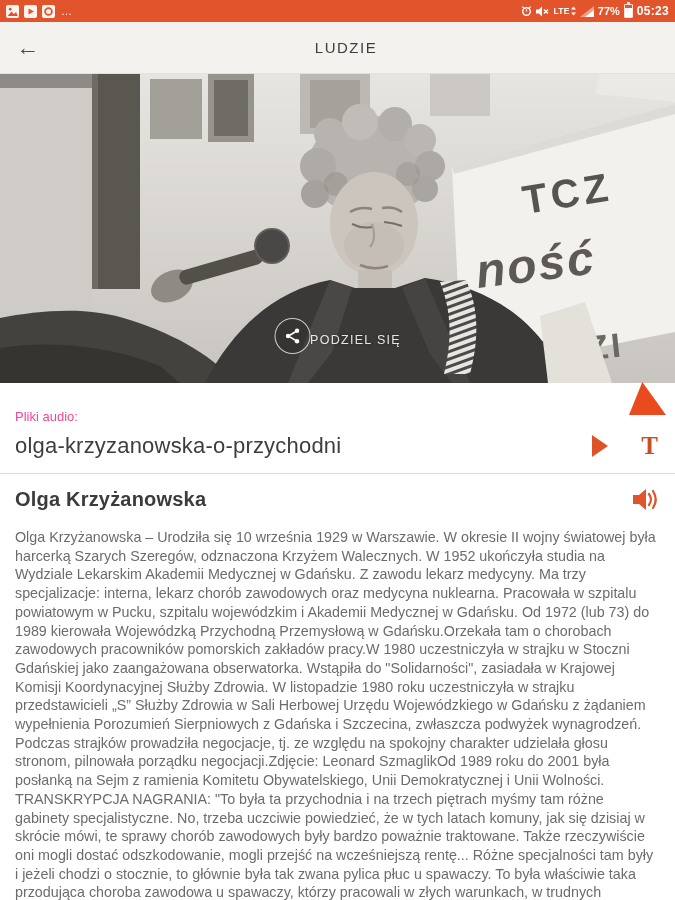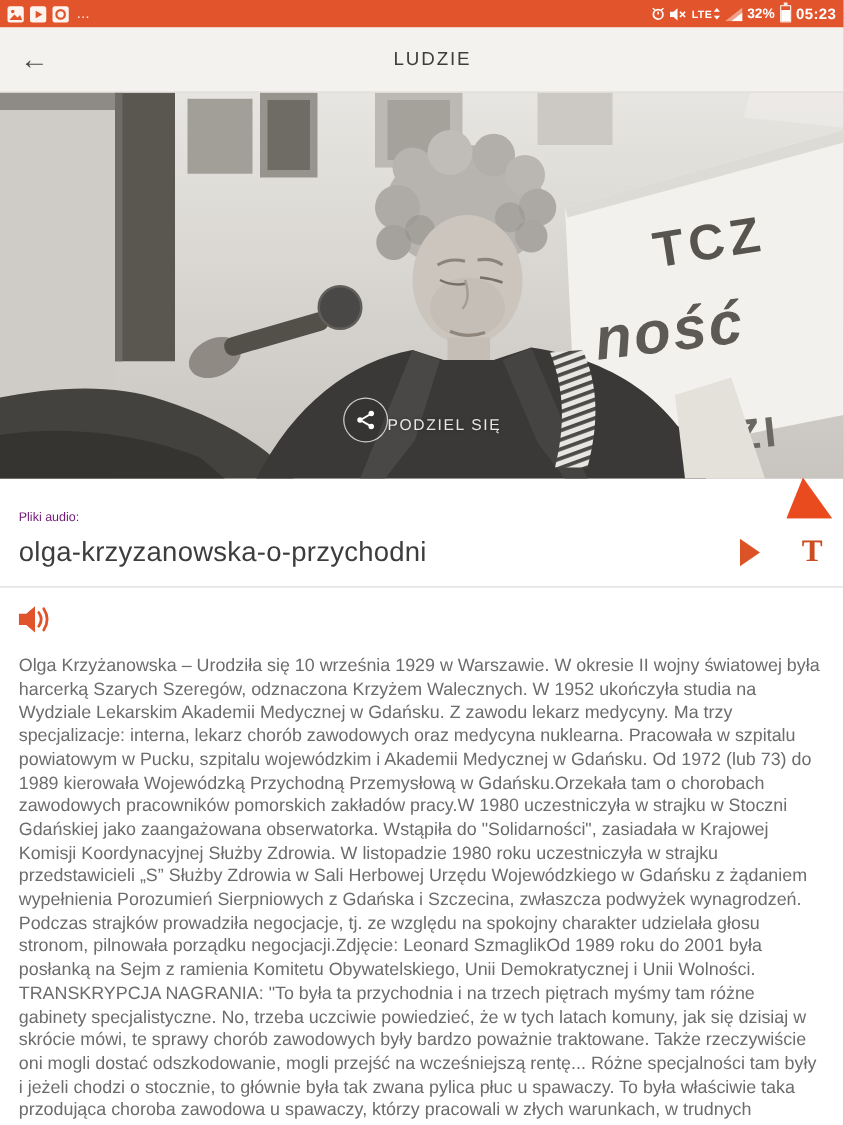--- a/index.html
+++ b/index.html
@@ -59,21 +59,21 @@
     margin-top:7px;color:rgba(255,255,255,.88);font-size:12.5px;
     letter-spacing:1.3px;text-shadow:0 0 3px rgba(0,0,0,.35);
   }
   
   .corner-triangle{
     position:absolute;top:382px;left:629px;width:37px;height:33px;
     background:#ea4b1e;clip-path:polygon(36% 0,0 100%,100% 100%);
   }
   
   .audio-section{padding:26px 15px 0 15px;}
-  .audio-label{font-size:10px;color:#701a75;}
+  .audio-label{font-size:13px;color:#ec4899;}
   .audio-row{display:flex;align-items:center;margin-top:9px;}
   .audio-file{flex:1;font-size:22px;color:#3d3d3d;letter-spacing:.2px;}
   .play-btn{width:18px;height:22px;margin-right:30px;cursor:pointer;display:flex;align-items:center;}
   .transcript-btn{
     font-family:"Liberation Serif",serif;font-weight:bold;font-size:25px;
     color:#cd4d22;line-height:22px;cursor:pointer;padding:0 2px;
   }
   .divider{height:1px;background:#dbdbdb;margin-top:14px;}
   
   .title-row{display:flex;align-items:center;padding:14px 15px 0 15px;}
@@ -125,21 +125,21 @@
         <span class="lte-label">LTE</span>
         <svg width="5" height="10" viewBox="0 0 5 10">
           <path d="M0 3.4 L2.5 .4 L5 3.4 Z" fill="#fff"></path>
           <path d="M0 6.6 L5 6.6 L2.5 9.6 Z" fill="#fff"></path>
         </svg>
       </span>
       <svg width="14" height="11" viewBox="0 0 14 11">
         <path d="M0 11 L14 11 L14 0 Z" fill="rgba(255,255,255,.45)"></path>
         <path d="M5 11 L14 11 L14 4 Z" fill="#fff"></path>
       </svg>
-      <span class="sb-pct">32%</span>
+      <span class="sb-pct">77%</span>
       <span class="battery">
           <span class="battery-fill"></span>
         </span>
       <span class="sb-time">05:23</span>
     </div>
   </div>
 
   <div class="app-bar">
     <div class="app-title">LUDZIE</div>
     <div class="back-btn">
@@ -248,20 +248,21 @@
         </svg>
       </div>
       <div class="transcript-btn">
         <span>T</span>
       </div>
     </div>
   </div>
   <div class="divider"></div>
 
   <div class="title-row">
+    <div class="article-title">Olga Krzyżanowska</div>
     <div class="speaker-btn">
       <svg width="27" height="23" viewBox="0 0 27 23">
         <polygon points="0,7 6,7 13,1 13,22 6,16 0,16" fill="#e0532b"></polygon>
         <path d="M16,6 Q20,11.5 16,17" stroke="#e0532b" stroke-width="2.2" fill="none" stroke-linecap="round"></path>
         <path d="M20,3 Q25.5,11.5 20,20" stroke="#e0532b" stroke-width="2.2" fill="none" stroke-linecap="round"></path>
       </svg>
     </div>
   </div>
   <div class="article-body">Olga Krzyżanowska – Urodziła się 10 września 1929 w Warszawie. W okresie II wojny światowej była harcerką Szarych Szeregów, odznaczona Krzyżem Walecznych. W 1952 ukończyła studia na Wydziale Lekarskim Akademii Medycznej w Gdańsku. Z zawodu lekarz medycyny. Ma trzy specjalizacje: interna, lekarz chorób zawodowych oraz medycyna nuklearna. Pracowała w szpitalu powiatowym w Pucku, szpitalu wojewódzkim i Akademii Medycznej w Gdańsku. Od 1972 (lub 73) do 1989 kierowała Wojewódzką Przychodną Przemysłową w Gdańsku.Orzekała tam o chorobach zawodowych pracowników pomorskich zakładów pracy.W 1980 uczestniczyła w strajku w Stoczni Gdańskiej jako zaangażowana obserwatorka. Wstąpiła do "Solidarności", zasiadała w Krajowej Komisji Koordynacyjnej Służby Zdrowia. W listopadzie 1980 roku uczestniczyła w strajku przedstawicieli „S” Służby Zdrowia w Sali Herbowej Urzędu Wojewódzkiego w Gdańsku z żądaniem wypełnienia Porozumień Sierpniowych z Gdańska i Szczecina, zwłaszcza podwyżek wynagrodzeń. Podczas strajków prowadziła negocjacje, tj. ze względu na spokojny charakter udzielała głosu stronom, pilnowała porządku negocjacji.Zdjęcie: Leonard SzmaglikOd 1989 roku do 2001 była posłanką na Sejm z ramienia Komitetu Obywatelskiego, Unii Demokratycznej i Unii Wolności. TRANSKRYPCJA NAGRANIA: "To była ta przychodnia i na trzech piętrach myśmy tam różne gabinety specjalistyczne. No, trzeba uczciwie powiedzieć, że w tych latach komuny, jak się dzisiaj w skrócie mówi, te sprawy chorób zawodowych były bardzo poważnie traktowane. Także rzeczywiście oni mogli dostać odszkodowanie, mogli przejść na wcześniejszą rentę... Różne specjalności tam były i jeżeli chodzi o stocznie, to głównie była tak zwana pylica płuc u spawaczy. To była właściwie taka przodująca choroba zawodowa u spawaczy, którzy pracowali w złych warunkach, w trudnych warunkach...</div>
 

